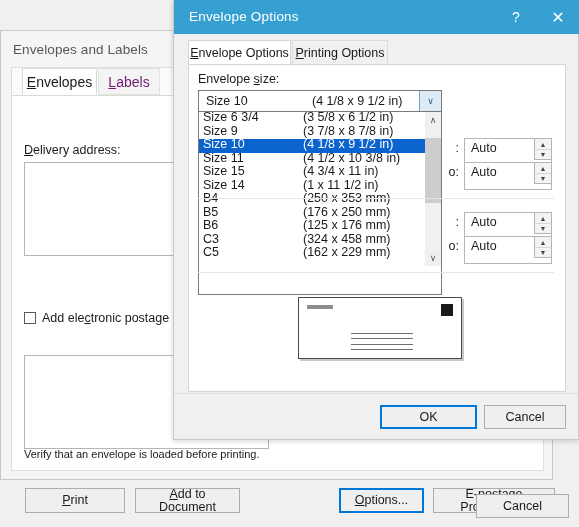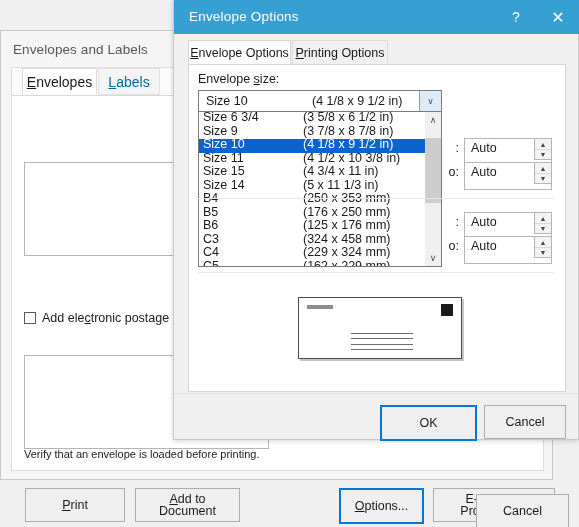--- a/index.html
+++ b/index.html
@@ -58,21 +58,21 @@
     left: 10px; width: 75px;
     background: #ffffff;
     border: 1px solid #d9d9d9;
     border-bottom: 1px solid #ffffff;
     color: #1a1a1a;
   }
   .el-tab.unsel {
     left: 86px; width: 62px;
     background: #f4f4f4;
     border: 1px solid #e2e2e2;
-    color: #0369a1;
+    color: #701a75;
   }
   .lbl {
     position: absolute;
     font-size: 12.5px;
     color: #1a1a1a;
     white-space: nowrap;
   }
   .field-box {
     position: absolute;
     background: #ffffff;
@@ -100,21 +100,21 @@
   .btn {
     position: absolute;
     background: #efefef;
     border: 1px solid #adadad;
     box-sizing: border-box;
     font-size: 12.5px;
     font-family: "Liberation Sans", sans-serif;
     color: #1a1a1a;
     text-align: center;
     cursor: default;
-    padding: 16px;
+    padding: 4px;
     line-height: 1;
     display: flex; align-items: center; justify-content: center;
   }
   .btn.focus {
     border: 2px solid #0078d7;
   }
   .u { text-decoration: underline; }
 
   
   .outer-cancel {
@@ -209,21 +209,21 @@
     background: #dcebf7;
     border-left: 1px solid #7a9fc0;
     display: flex; align-items: center; justify-content: center;
     color: #2b5c85; font-size: 9px;
     cursor: default;
   }
 
   .drop {
     position: absolute;
     left: 9px; top: 46px;
-    width: 244px; height: 156px;
+    width: 244px; height: 184px;
     background: #ffffff;
     border: 1px solid #7a7a7a;
     box-sizing: border-box;
     overflow: hidden;
   }
   .drop-list {
     position: absolute; left: 0; top: 0;
     width: 227px;
   }
   .drop-item {
@@ -347,20 +347,23 @@
     <div class="el-body">
       <div class="el-tabs">
         <div class="el-tab sel">
           <span class="u">E</span><span>nvelopes</span>
         </div>
         <div class="el-tab unsel">
           <span class="u">L</span><span>abels</span>
         </div>
       </div>
 
+      <div class="lbl" style="left:12px; top:75px;">
+        <span class="u">D</span>elivery address:
+      </div>
       <div class="field-box" style="left:12px; top:94px; width:245px; height:94px;"></div>
 
       <div class="chk-row" style="left:12px; top:243px;">
         <span class="chk"></span>
         <span class="chk-lbl">
           Add ele<span class="u">c</span>tronic posta<span class="u">g</span>e
         </span>
       </div>
 
       <div class="field-box" style="left:12px; top:287px; width:245px; height:94px;"></div>
@@ -438,41 +441,37 @@
             <div class="drop-item" style="height: 13.5px;">
               <span class="di-name">Size 11</span>
               <span class="di-dim">(4 1/2 x 10 3/8 in)</span>
             </div>
             <div class="drop-item" style="height: 13.5px;">
               <span class="di-name">Size 15</span>
               <span class="di-dim">(4 3/4 x 11 in)</span>
             </div>
             <div class="drop-item" style="height: 13.5px;">
               <span class="di-name">Size 14</span>
-              <span class="di-dim">(5 x 11 1/3 in)</span>
+              <span class="di-dim">(1 x 11 1/2 in)</span>
             </div>
             <div class="drop-item" style="height: 13.5px;">
               <span class="di-name">B4</span>
               <span class="di-dim">(250 x 353 mm)</span>
             </div>
             <div class="drop-item" style="height: 13.5px;">
               <span class="di-name">B5</span>
               <span class="di-dim">(176 x 250 mm)</span>
             </div>
             <div class="drop-item" style="height: 13.5px;">
               <span class="di-name">B6</span>
               <span class="di-dim">(125 x 176 mm)</span>
             </div>
             <div class="drop-item" style="height: 13.5px; text-align: center;">
               <span class="di-name">C3</span>
               <span class="di-dim">(324 x 458 mm)</span>
-            </div>
-            <div class="drop-item" style="height: 13.5px;">
-              <span class="di-name">C4</span>
-              <span class="di-dim">(229 x 324 mm)</span>
             </div>
             <div class="drop-item" style="height: 13.5px;">
               <span class="di-name">C5</span>
               <span class="di-dim">(162 x 229 mm)</span>
             </div>
           </div>
         <div class="drop-sb">
           <div class="sb-arrow sb-up">
             <span>∧</span>
           </div>

